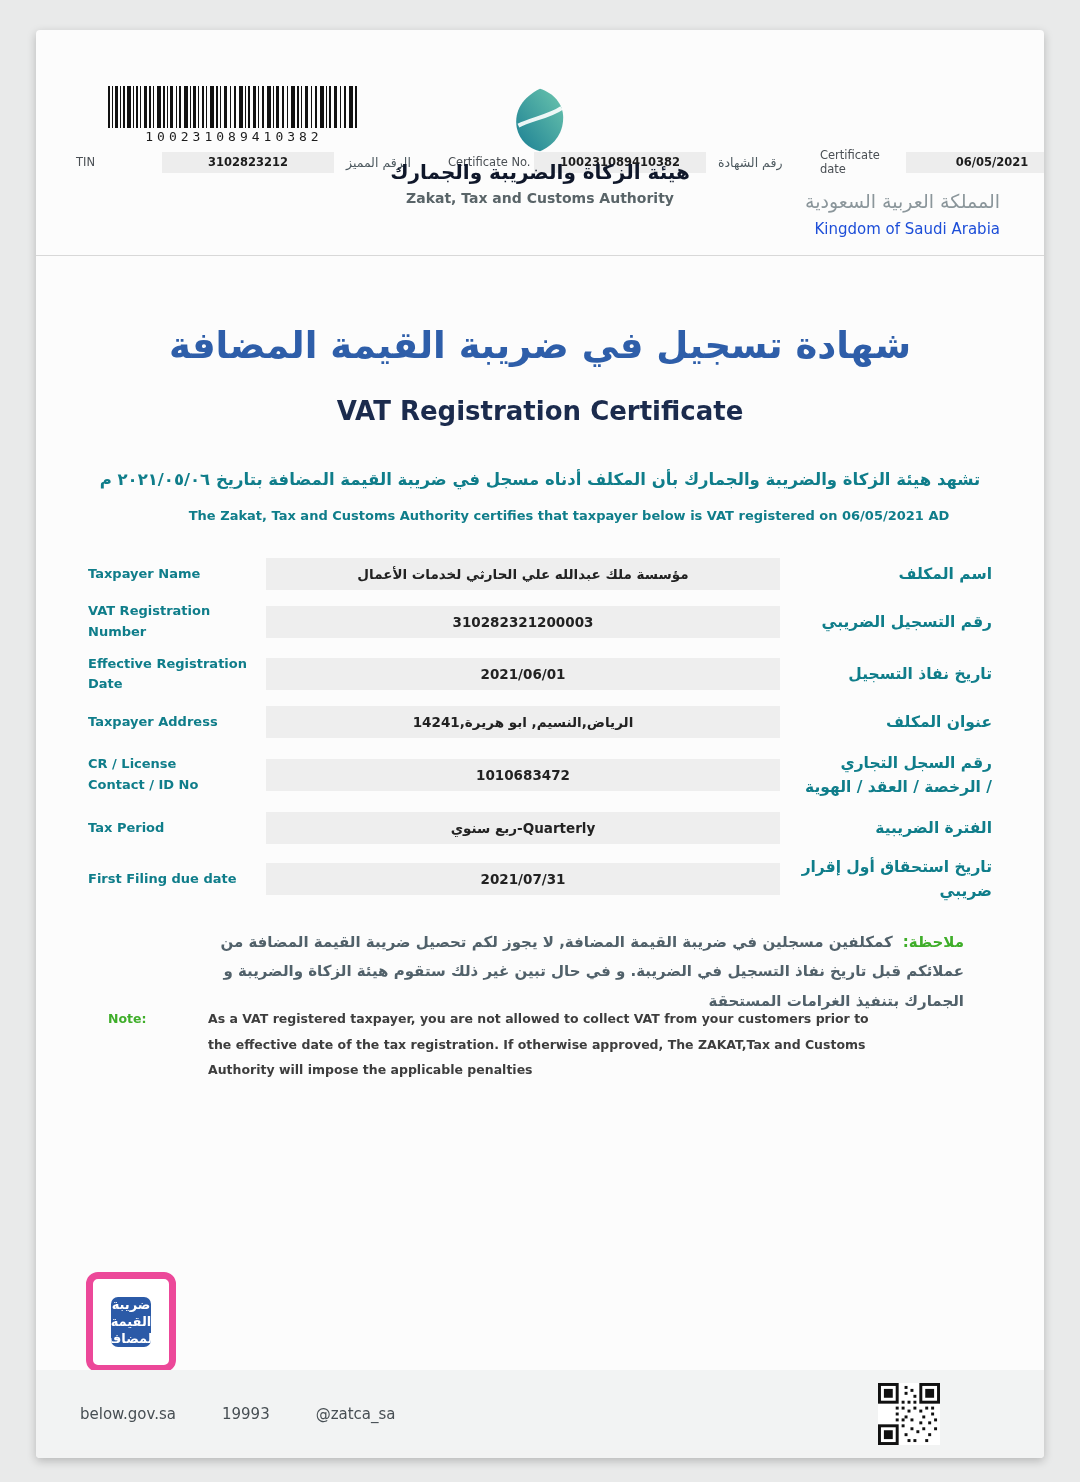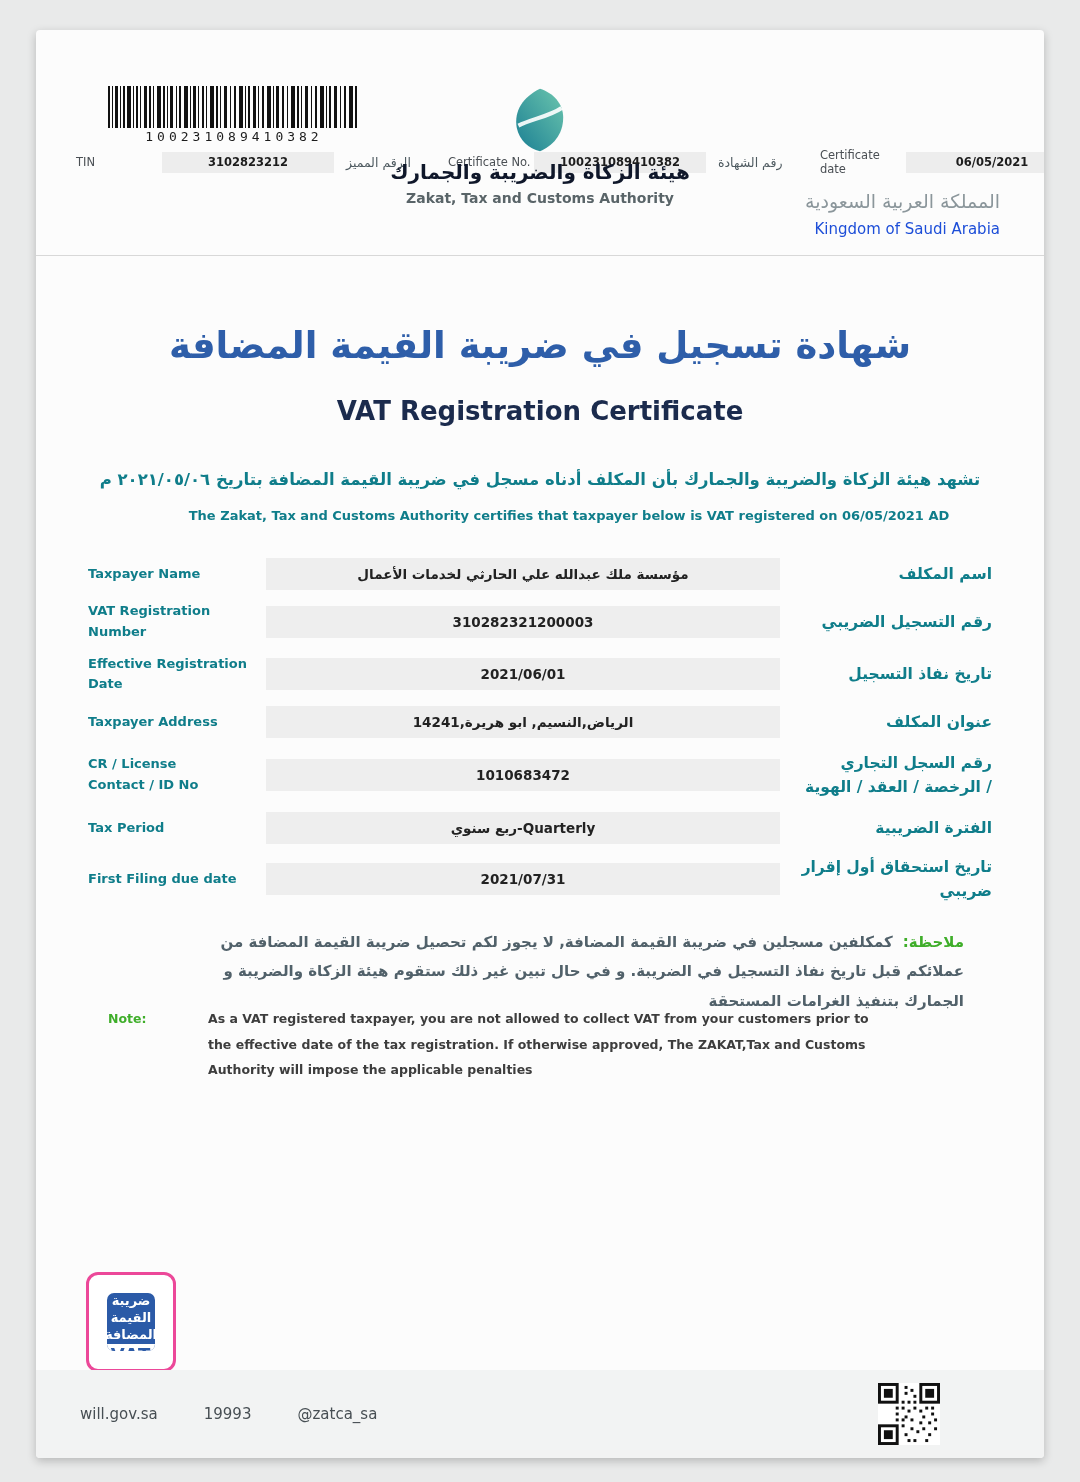--- a/index.html
+++ b/index.html
@@ -65,21 +65,21 @@
   .note-ar { position:absolute; top:898px; right:80px; left:150px; direction:rtl; text-align:right;
              font-size:15px; font-weight:bold; color:#51616a; line-height:1.95; }
   .note-ar .nlabel { color:#3fae2a; margin-left:10px; }
   .note-en { position:absolute; top:976px; left:72px; right:150px; display:flex;
              font-size:12.5px; font-weight:bold; color:#3d3d3d; line-height:2.05; }
   .note-en .nlabel { color:#3fae2a; width:100px; flex:none; }
   .note-en .ntext { flex:1; }
 
   
   .vat-logo { position:absolute; left:50px; top:1242px; width:90px; height:100px;
-              border:3px solid #ec4899; border-radius:12px; padding:18px; background:#ffffff; }
+              border:7px solid #ec4899; border-radius:12px; padding:18px; background:#ffffff; }
   .vat-inner { width:100%; height:100%; border-radius:7px; overflow:hidden; display:flex; flex-direction:column; background:#2b5aa7; }
   .vat-ar { flex:1; display:flex; flex-direction:column; align-items:center; justify-content:center;
             color:#ffffff; font-size:13px; font-weight:bold; line-height:1.3; direction:rtl; }
   .vat-en { height:25px; background:#ffffff; color:#2b5aa7; font-weight:bold; font-size:18px;
             display:flex; align-items:center; justify-content:center; letter-spacing:1px; }
 
   
   .footer { position:absolute; left:0; bottom:0; width:100%; height:88px; background:#f2f3f3;
             display:flex; align-items:center; justify-content:space-between; padding:0 44px; }
   .f-left { display:flex; align-items:center; gap:46px; font-size:15px; color:#474e53; }
@@ -258,21 +258,21 @@
         <span>ضريبة</span>
         <span>القيمة</span>
         <span>المضافة</span>
       </div>
       <div class="vat-en">VAT</div>
     </div>
   </div>
 
   <div class="footer">
     <div class="f-left">
-      <span>will.gov.sa</span>
+      <span>below.gov.sa</span>
       <span>19993</span>
       <span>@zatca_sa</span>
     </div>
     <div class="f-qr">
       <svg width="62" height="62" viewBox="0 0 63 63" aria-hidden="true">
         <rect x="0" y="0" width="63" height="63" fill="#ffffff"></rect>
         <g fill="#111111">
           <rect x="0" y="0" width="21" height="21"></rect>
             <rect x="3" y="3" width="15" height="15" fill="#ffffff"></rect>
             <rect x="6" y="6" width="9" height="9"></rect>

